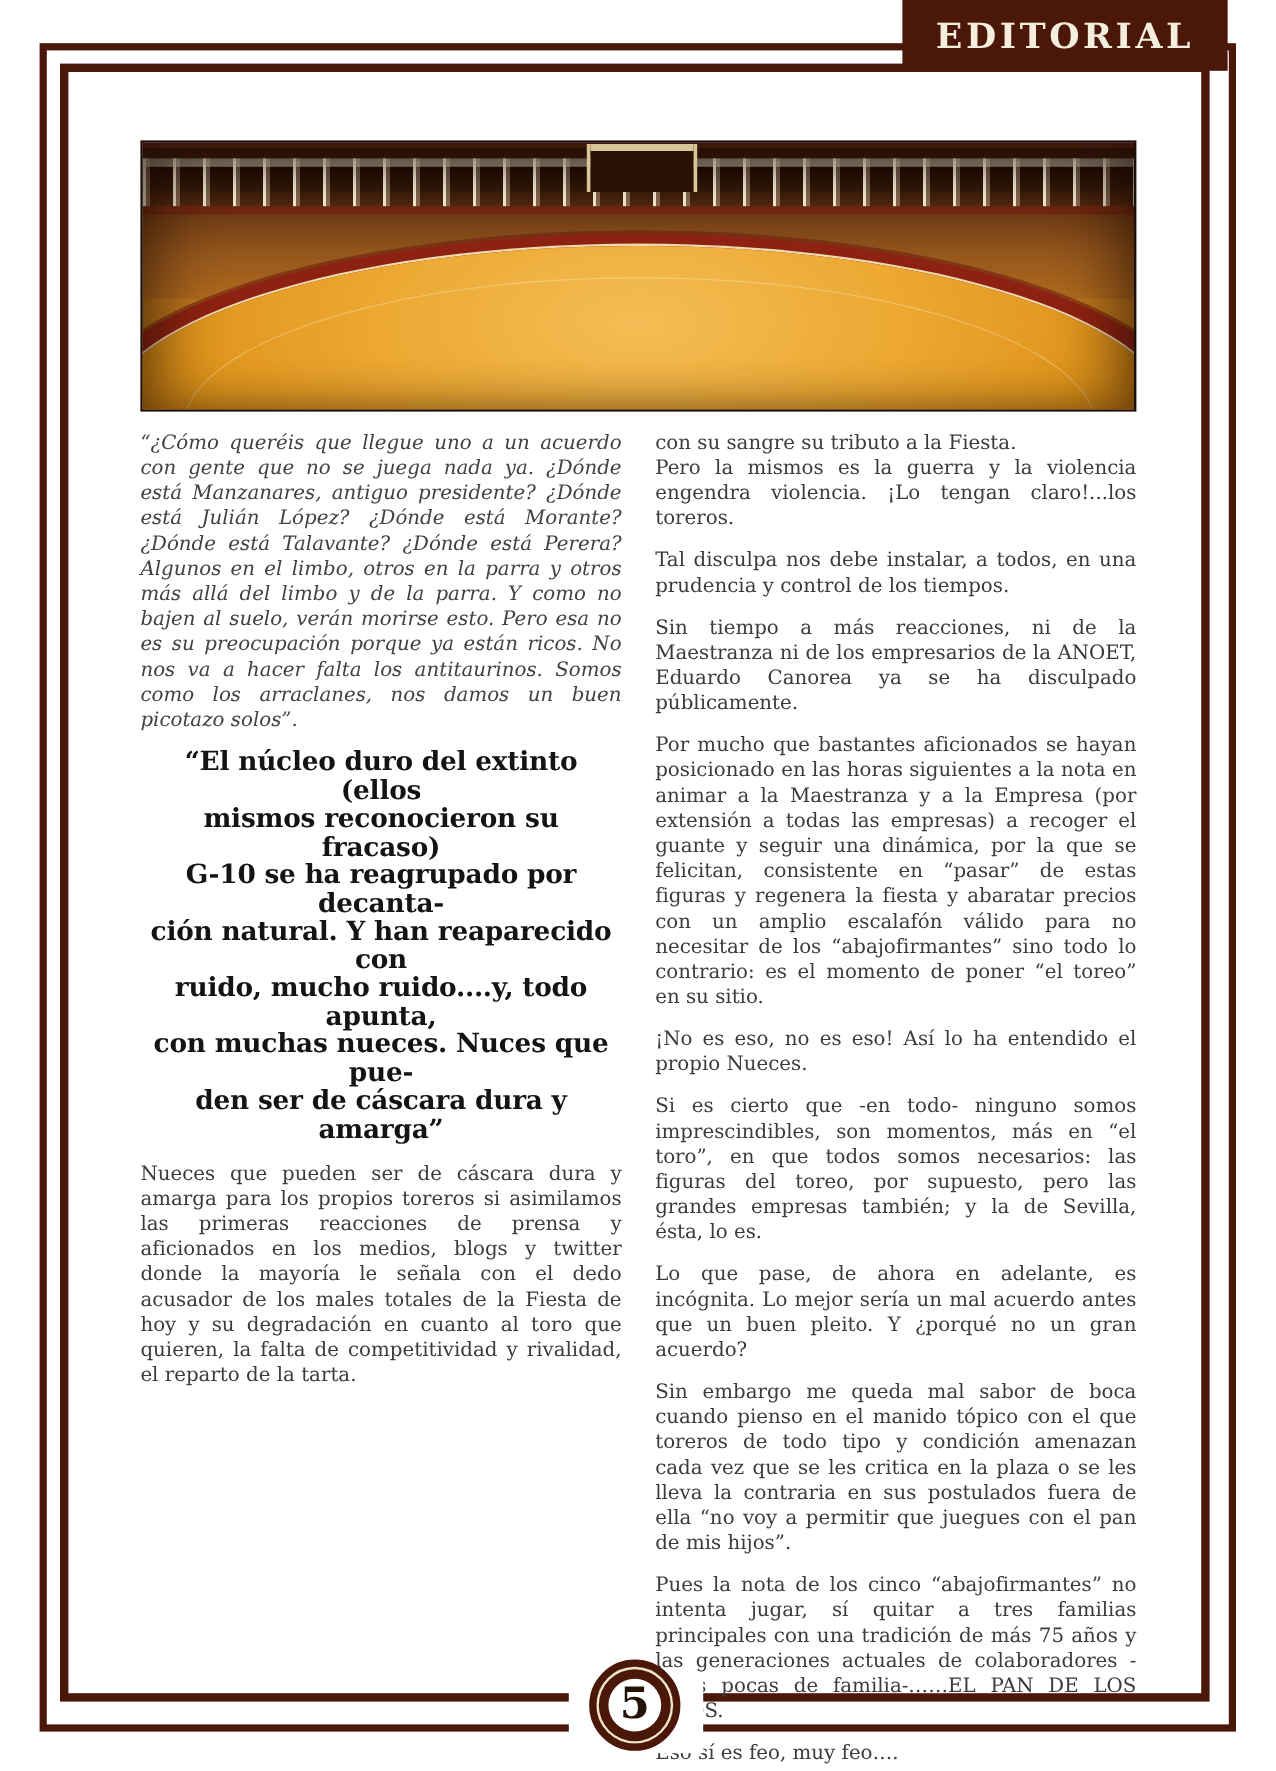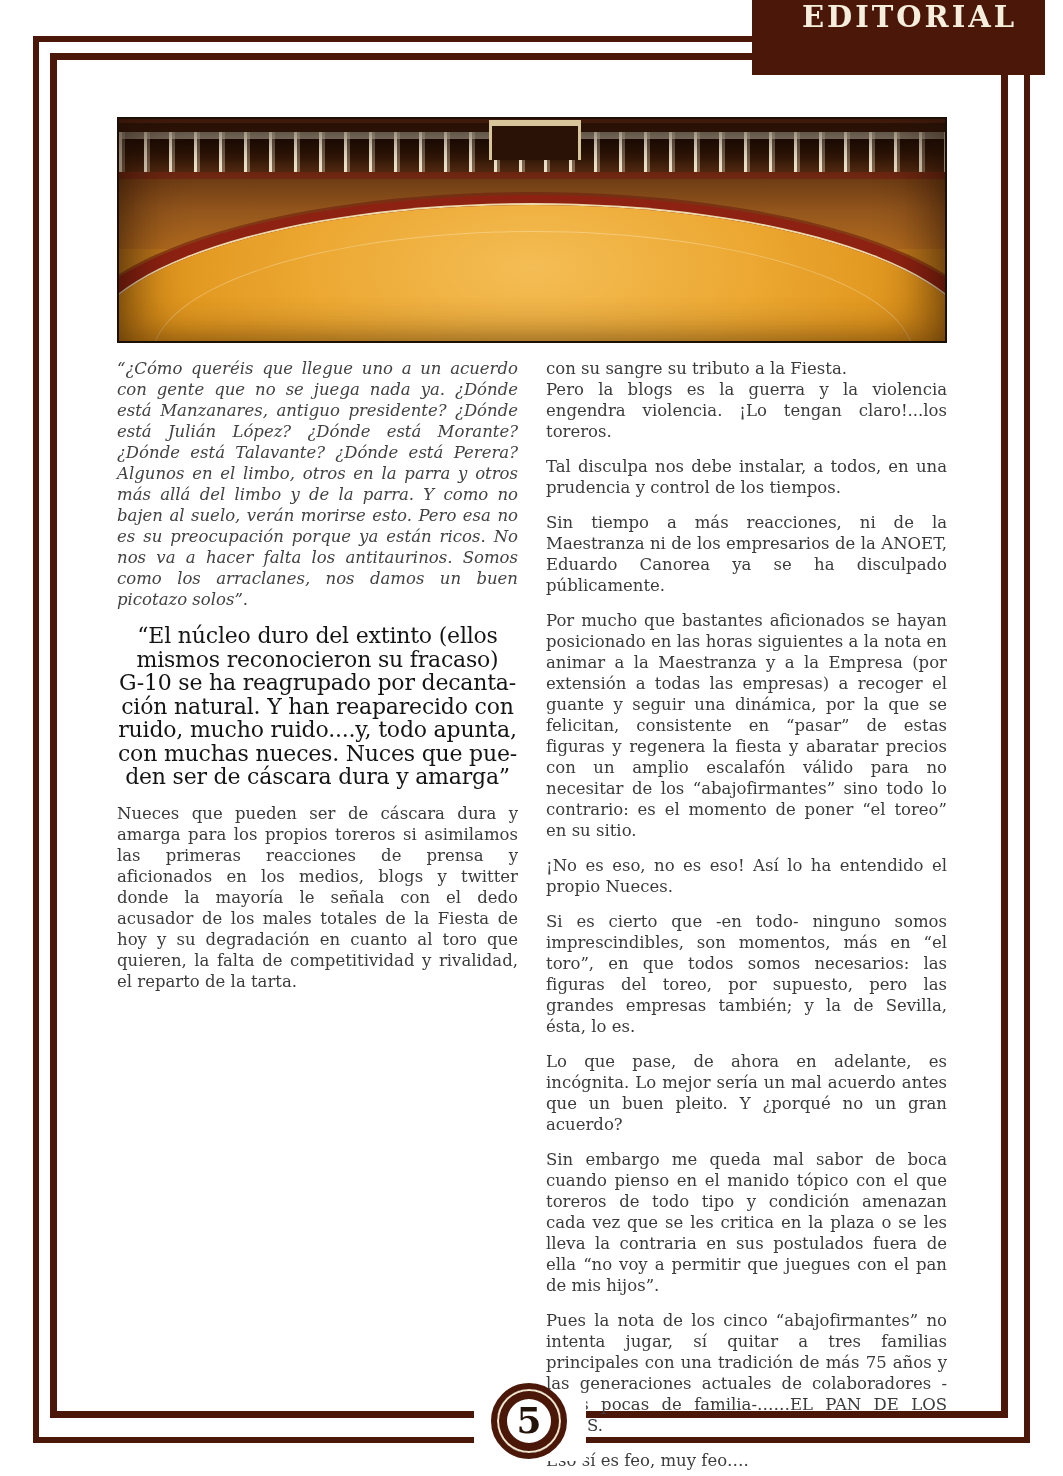--- a/index.html
+++ b/index.html
@@ -7,22 +7,22 @@
     width:1063px;height:1476px;position:relative;background:#ffffff;
     font-family:"DejaVu Serif","Liberation Serif",serif;
     overflow:hidden;
   }
   
   .frame{position:absolute;border:6px solid #4a1708;}
   .frame-outer{left:33px;top:36px;width:997px;height:1407px;box-sizing:border-box;}
   .frame-inner{left:50px;top:53px;width:958px;height:1365px;box-sizing:border-box;border-width:7px;}
   
   .banner{
-    position:absolute;left:752px;top:0;width:271px;height:75px;
-    background:#4a1708;display:flex;align-items:flex-start;justify-content:center;z-index:6;padding-left:22px;
+    position:absolute;left:752px;top:0;width:271px;height:59px;
+    background:#4a1708;display:flex;align-items:center;justify-content:center;z-index:6;
   }
   .banner-title{
     color:#f5eedd;font-weight:bold;font-size:29px;letter-spacing:3px;
     font-family:"DejaVu Serif","Liberation Serif",serif;
   }
   
   .content{position:absolute;left:117px;top:117px;width:830px;z-index:3;}
   
   .photo{
     position:relative;width:830px;height:226px;border:2px solid #1b1008;box-sizing:border-box;
@@ -51,21 +51,21 @@
     border:1px solid rgba(255,244,214,0.35);}
   .ph-vignette{position:absolute;left:0;top:0;width:100%;height:100%;
     box-shadow:inset 0 18px 34px rgba(20,8,3,0.45),inset -30px 0 40px rgba(40,15,5,0.30),inset 30px 0 40px rgba(40,15,5,0.30);}
   
   .columns{display:flex;gap:28px;margin-top:15px;}
   .col{width:401px;color:#3b3b3b;font-size:16.5px;line-height:21px;text-align:justify;}
   .col p{margin:0 0 14px 0;}
   .italic{font-style:italic;color:#424242;}
   .preline{white-space:pre-line;}
   .pull-quote{
-    font-weight:normal;color:#141414;text-align:center;font-size:22px;line-height:23.5px;
+    font-weight:bold;color:#141414;text-align:center;font-size:22px;line-height:23.5px;
     margin:9px 0 16px 0;white-space:pre-line;letter-spacing:-0.2px;
   }
   
   .footer-notch{position:absolute;left:474px;top:1395px;width:112px;height:66px;background:#ffffff;z-index:4;}
   .badge{
     position:absolute;left:491px;top:1383px;width:76px;height:76px;border-radius:50%;
     background:#ffffff;border:6px solid #4a1708;box-sizing:border-box;
     box-shadow:inset 0 0 0 2px #f0e6d0,inset 0 0 0 10px #4a1708;
     display:flex;align-items:center;justify-content:center;z-index:5;
   }
@@ -104,21 +104,21 @@
 G-10 se ha reagrupado por decanta-
 ción natural. Y han reaparecido con
 ruido, mucho ruido....y, todo apunta,
 con muchas nueces. Nuces que pue-
 den ser de cáscara dura y amarga”</p>
       <p>Nueces que pueden ser de cáscara dura y amarga para los propios toreros si asimilamos las primeras reacciones de prensa y aficionados en los medios, blogs y twitter donde la mayoría le señala con el dedo acusador de los males totales de la Fiesta de hoy y su degradación en cuanto al toro que quieren, la falta de competitividad y rivalidad, el reparto de la tarta.</p>
 
     </div>
     <div class="col">
       <p class="preline">con su sangre su tributo a la Fiesta.
-Pero la blogs es la guerra y la violencia engendra violencia. ¡Lo tengan claro!...los toreros.</p>
+Pero la mismos es la guerra y la violencia engendra violencia. ¡Lo tengan claro!...los toreros.</p>
       <p>Tal disculpa nos debe instalar, a todos, en una prudencia y control de los tiempos.</p>
       <p>Sin tiempo a más reacciones, ni de la Maestranza ni de los empresarios de la ANOET, Eduardo Canorea ya se ha disculpado públicamente.</p>
       <p>Por mucho que bastantes aficionados se hayan posicionado en las horas siguientes a la nota en animar a la Maestranza y a la Empresa (por extensión a todas las empresas) a recoger el guante y seguir una dinámica, por la que se felicitan, consistente en “pasar” de estas figuras y regenera la fiesta y abaratar precios con un amplio escalafón válido para no necesitar de los “abajofirmantes” sino todo lo contrario: es el momento de poner “el toreo” en su sitio.</p>
       <p>¡No es eso, no es eso! Así lo ha entendido el propio Nueces.</p>
       <p>Si es cierto que -en todo- ninguno somos imprescindibles, son momentos, más en “el toro”, en que todos somos necesarios: las figuras del toreo, por supuesto, pero las grandes empresas también; y la de Sevilla, ésta, lo es.</p>
       <p>Lo que pase, de ahora en adelante, es incógnita. Lo mejor sería un mal acuerdo antes que un buen pleito. Y ¿porqué no un gran acuerdo?</p>
       <p>Sin embargo me queda mal sabor de boca cuando pienso en el manido tópico con el que toreros de todo tipo y condición amenazan cada vez que se les critica en la plaza o se les lleva la contraria en sus postulados fuera de ella “no voy a permitir que juegues con el pan de mis hijos”.</p>
       <p>Pues la nota de los cinco “abajofirmantes” no intenta jugar, sí quitar a tres familias principales con una tradición de más 75 años y las generaciones actuales de colaboradores -otras pocas de familia-……EL PAN DE LOS HIJOS.</p>
       <p>Eso sí es feo, muy feo….</p>
     </div>

